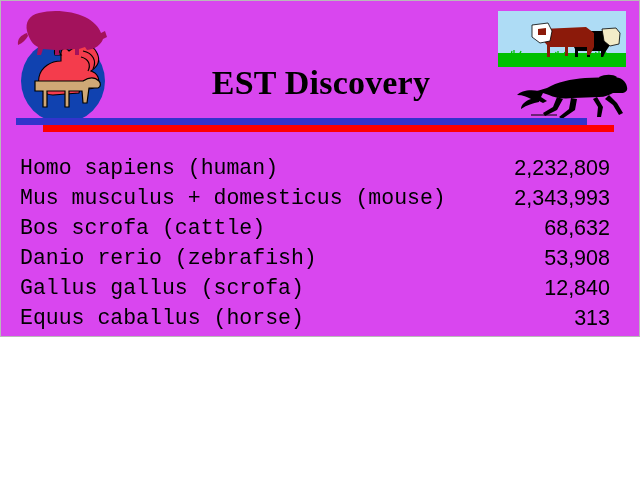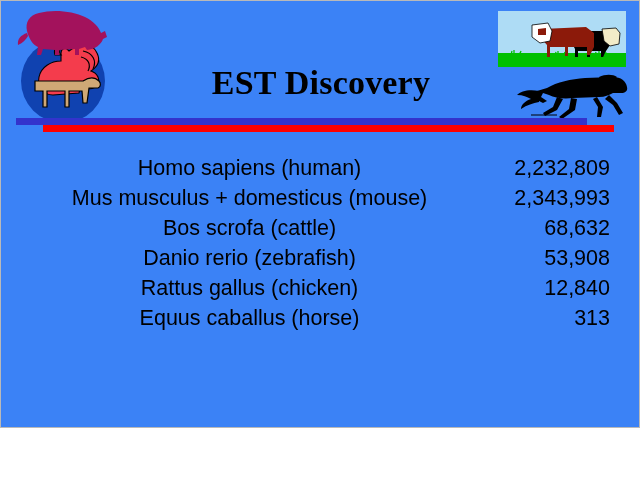--- a/index.html
+++ b/index.html
@@ -8,22 +8,22 @@
     padding: 0;
     background: #ffffff;
   }
   body {
     font-family: "Liberation Sans", sans-serif;
   }
 
   #slide {
     position: relative;
     width: 640px;
-    height: 428px;
-    background: #3b82f6;
+    height: 337px;
+    background: #d946ef;
     box-sizing: border-box;
     border: 1px solid #b9b9b9;
     overflow: hidden;
   }
 
   
   #header {
     position: absolute;
     left: 0; top: 0;
     width: 640px;
@@ -105,22 +105,23 @@
     font-family: "Liberation Sans", sans-serif;
     font-size: 21.5px;
     line-height: 30px;
     height: 30px;
     color: #000000;
     padding: 0;
     white-space: nowrap;
     vertical-align: middle;
   }
   #species-table td.name {
-    text-align: center;
+    text-align: left;
     padding-right: 8px;
+    font-family: Liberation Mono, monospace;
   }
   #species-table td.count {
     text-align: right;
     font-variant-numeric: tabular-nums;
   }
 </style>
 </head>
 <body>
 
 <div id="slide">
@@ -281,21 +282,21 @@
       </tr>
       <tr>
         <td class="name">Bos scrofa (cattle)</td>
         <td class="count">68,632</td>
       </tr>
       <tr>
         <td class="name">Danio rerio (zebrafish)</td>
         <td class="count">53,908</td>
       </tr>
       <tr>
-        <td class="name">Rattus gallus (chicken)</td>
+        <td class="name">Gallus gallus (scrofa)</td>
         <td class="count">12,840</td>
       </tr>
       <tr>
         <td class="name">Equus caballus (horse)</td>
         <td class="count">313</td>
       </tr>
     </tbody>
   </table>
 
 </div>

